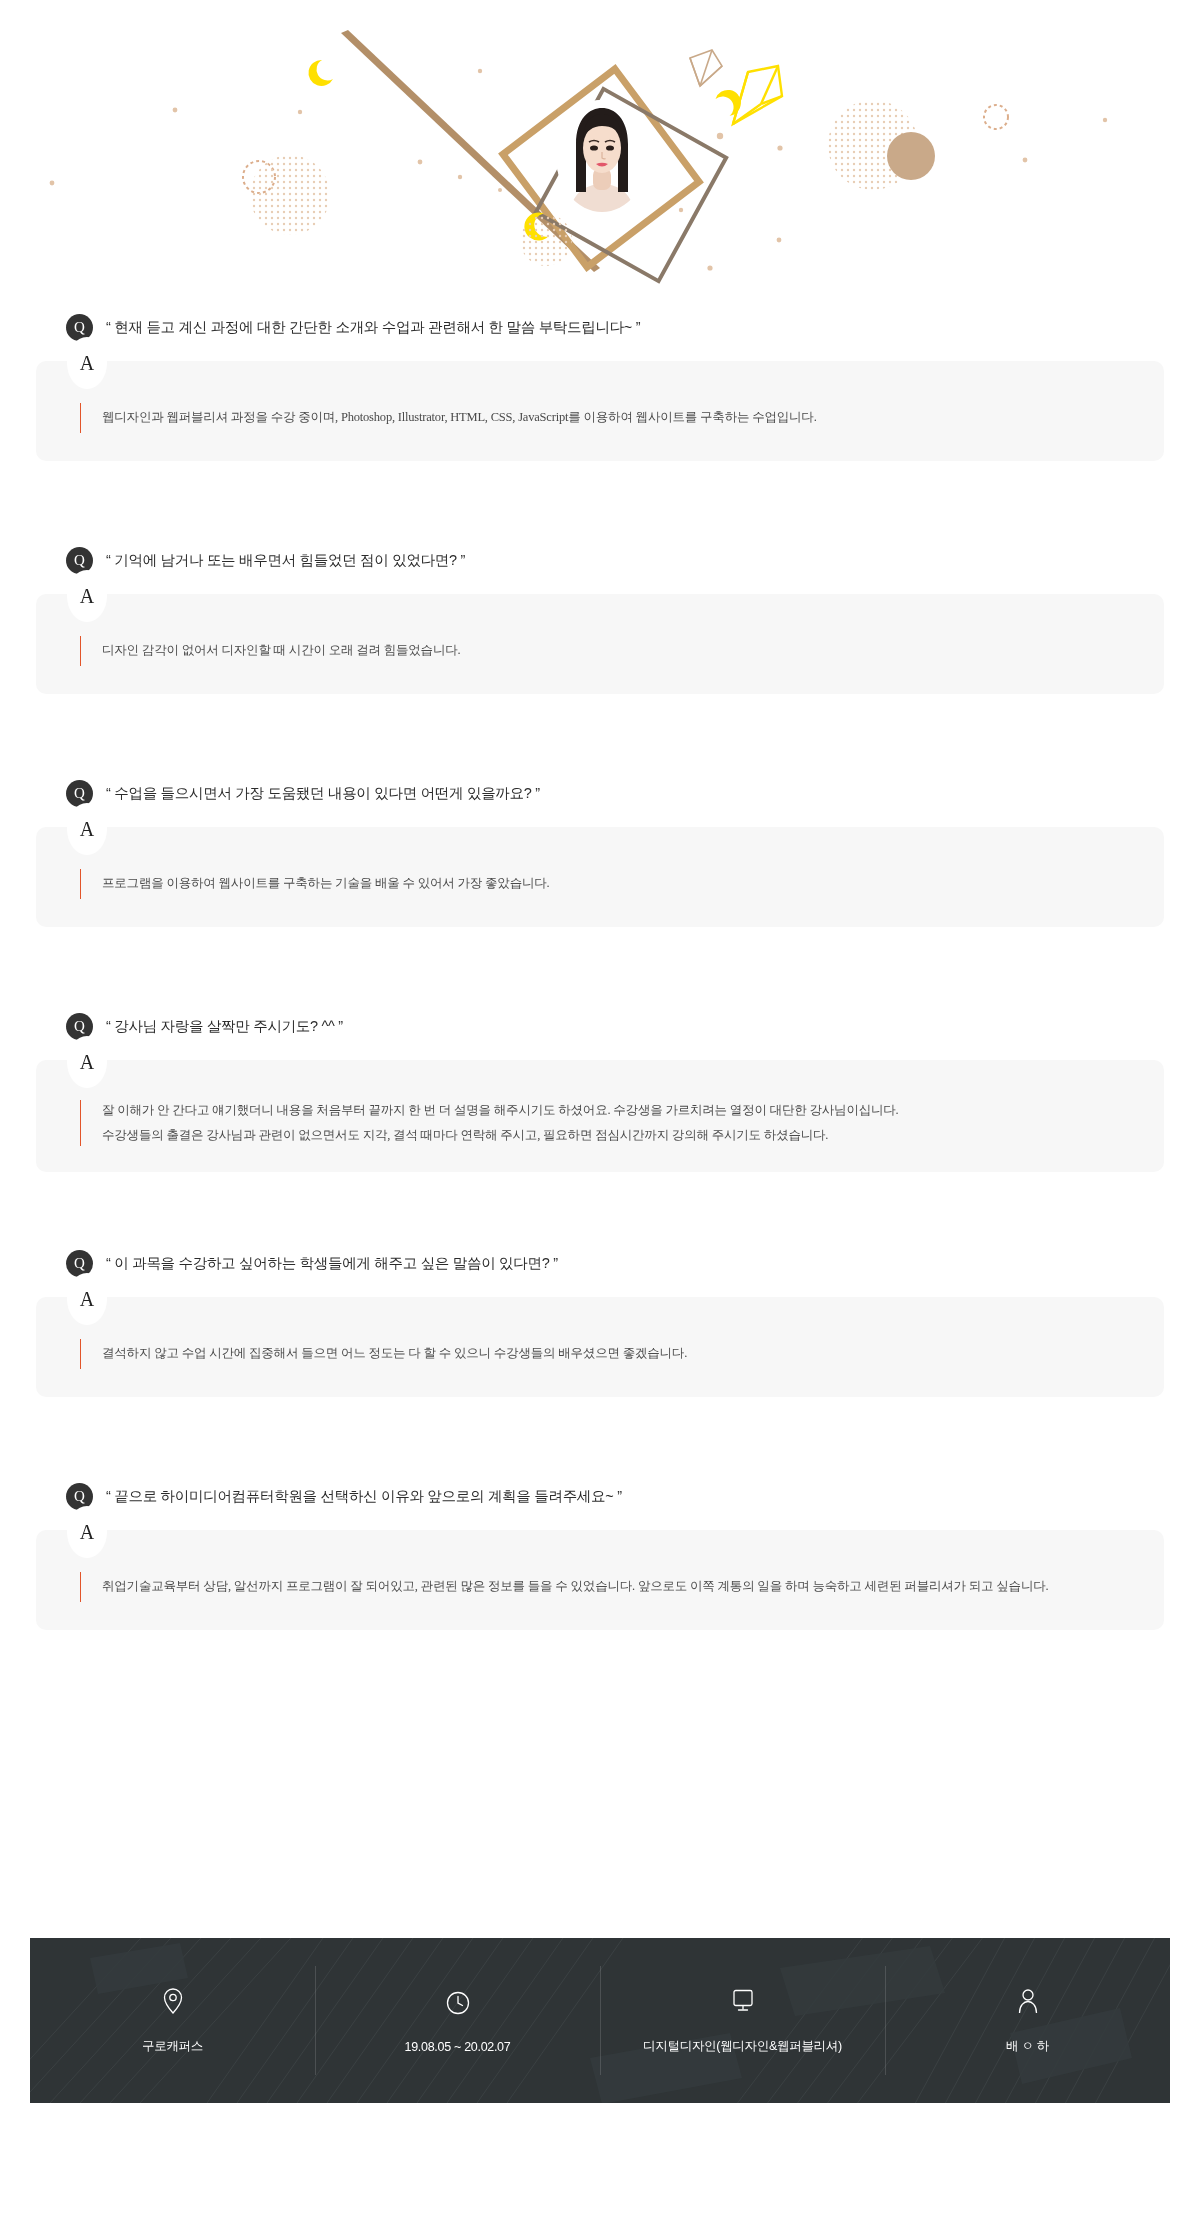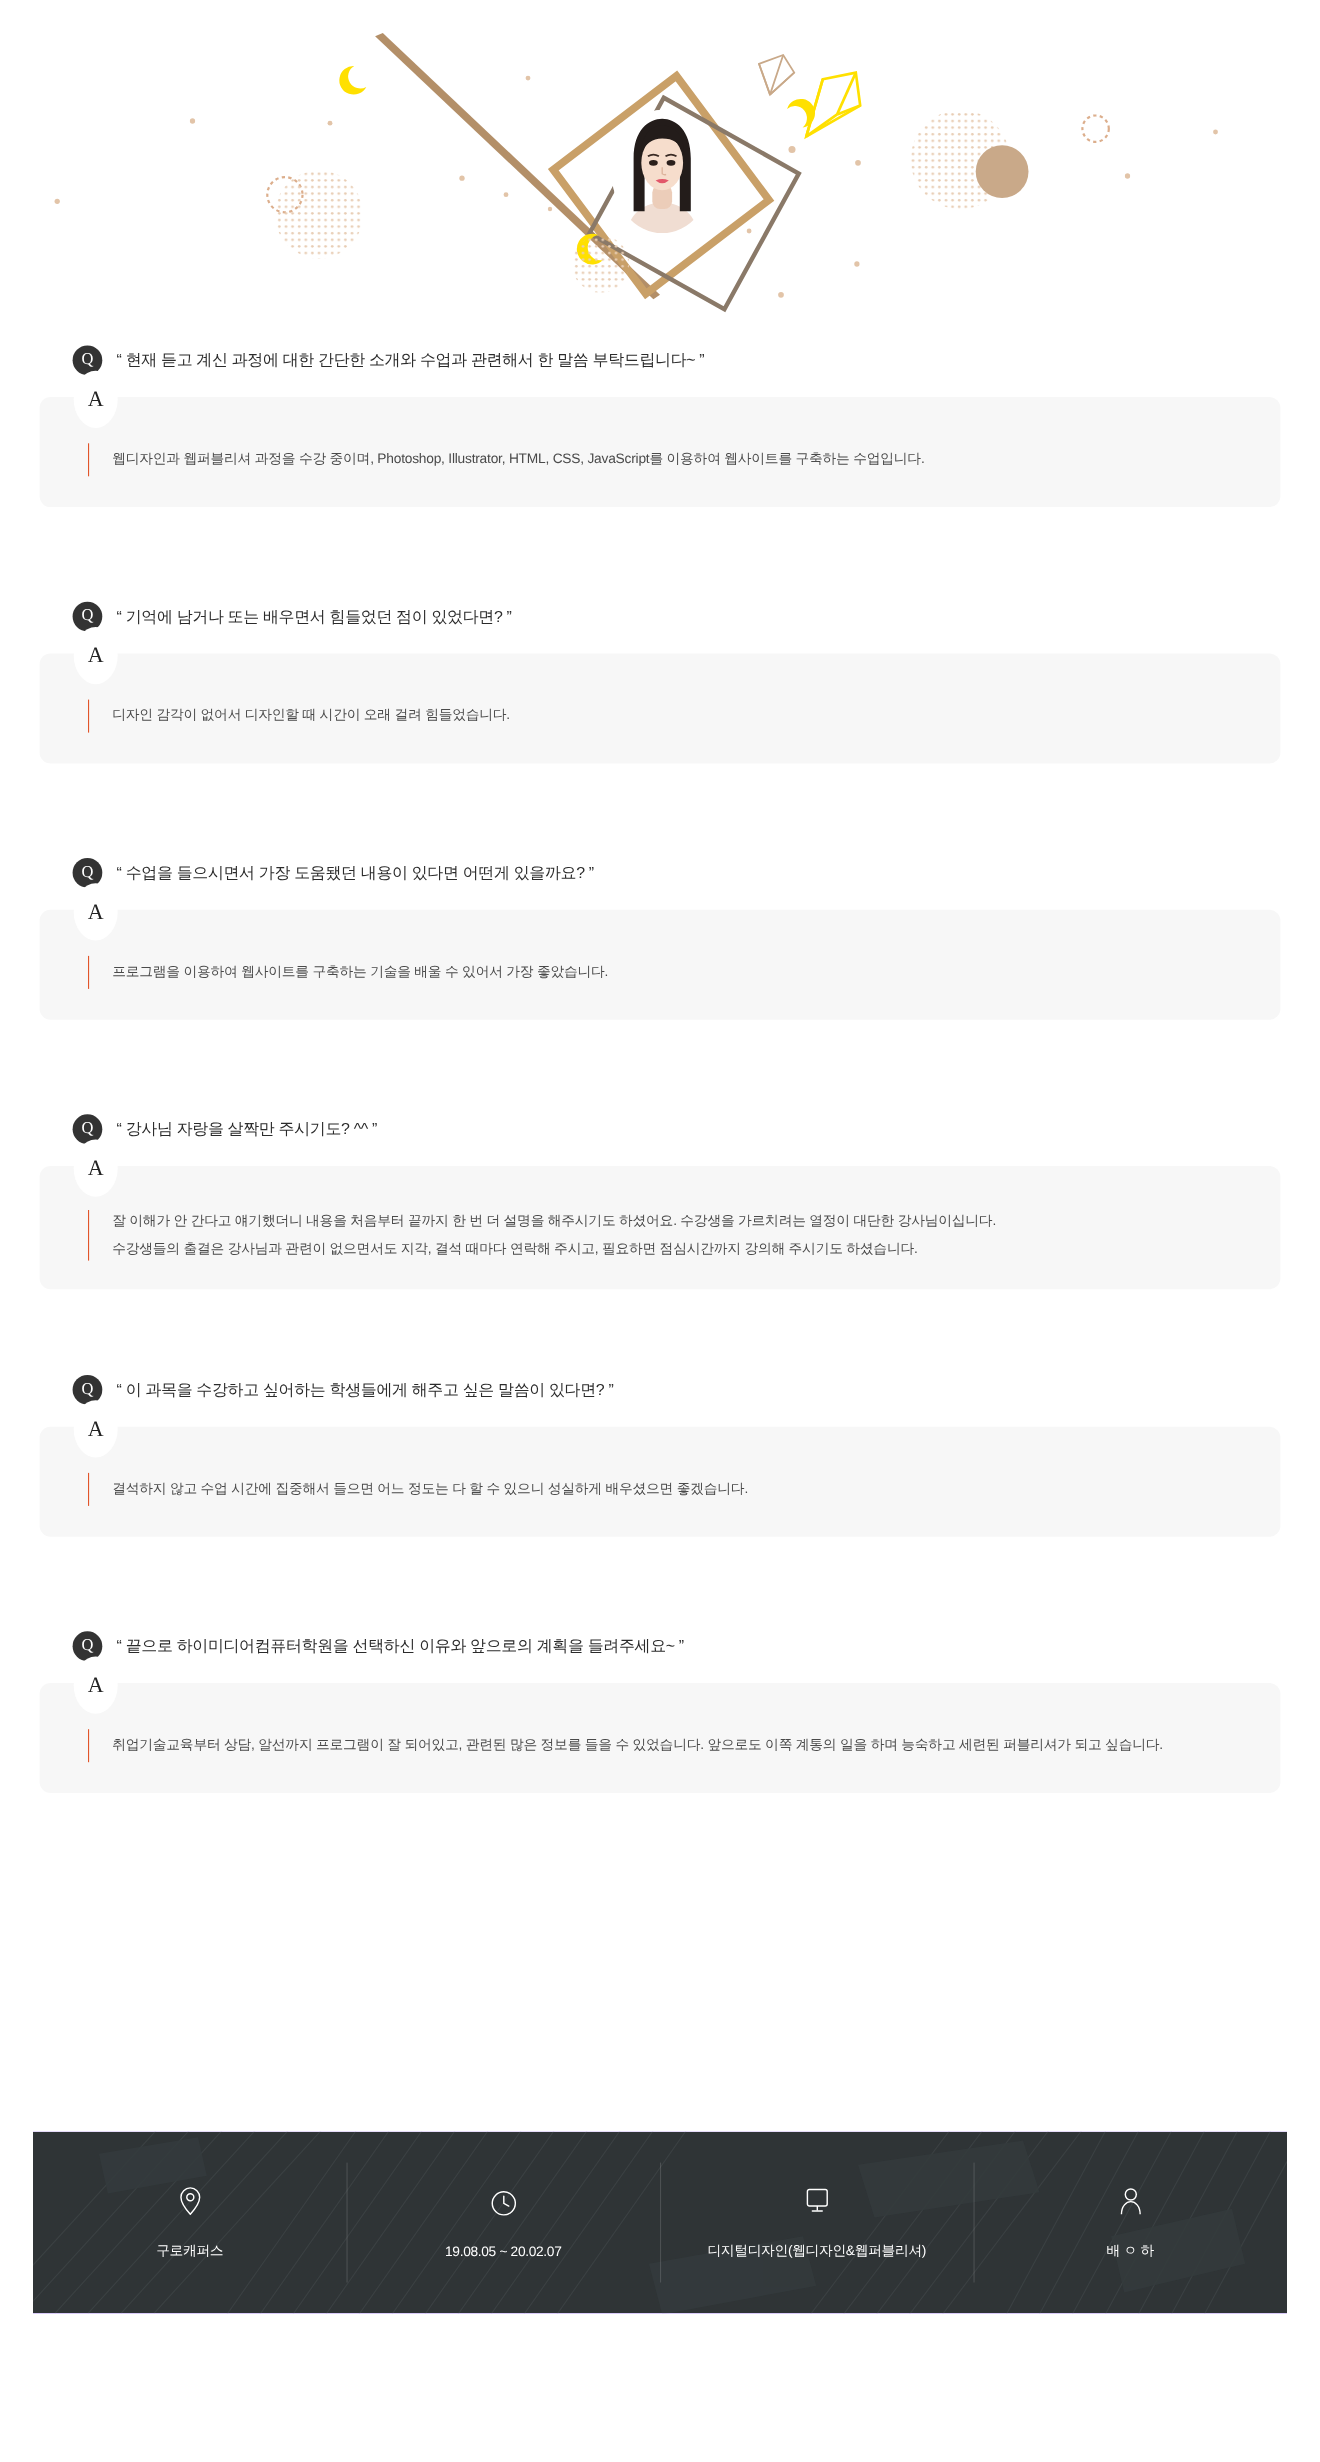--- a/index.html
+++ b/index.html
@@ -111,20 +111,21 @@
     line-height: 52px;
     text-align: center;
     user-select: none;
     box-shadow: 0 0 0 0 rgba(0,0,0,0);
   }
 
   .a-body {
     position: relative;
     padding-left: 66px;
     padding-right: 40px;
+    font-family: Liberation Serif, serif;
   }
 
   .a-accent {
     position: absolute;
     left: 44px;
     top: 50%;
     transform: translateY(-50%);
     width: 1px;
     height: 30px;
     background: #e2552a;
@@ -347,21 +348,21 @@
 
   <div class="qa-block" style="padding-top:74px;">
     <div class="q-row">
       <div class="q-badge">Q</div>
       <div class="q-text">“ 이 과목을 수강하고 싶어하는 학생들에게 해주고 싶은 말씀이 있다면? ”</div>
     </div>
     <div class="a-card tall-5">
       <div class="a-badge">A</div>
       <div class="a-body">
         <div class="a-accent"></div>
-        <div class="a-line">결석하지 않고 수업 시간에 집중해서 들으면 어느 정도는 다 할 수 있으니 성실하게 배우셨으면 좋겠습니다.</div>
+        <div class="a-line">결석하지 않고 수업 시간에 집중해서 들으면 어느 정도는 다 할 수 있으니 수강생들의 배우셨으면 좋겠습니다.</div>
       </div>
     </div>
   </div>
 
   <div class="qa-block" style="padding-top:82px;">
     <div class="q-row">
       <div class="q-badge">Q</div>
       <div class="q-text">“ 끝으로 하이미디어컴퓨터학원을 선택하신 이유와 앞으로의 계획을 들려주세요~ ”</div>
     </div>
     <div class="a-card tall-6">

